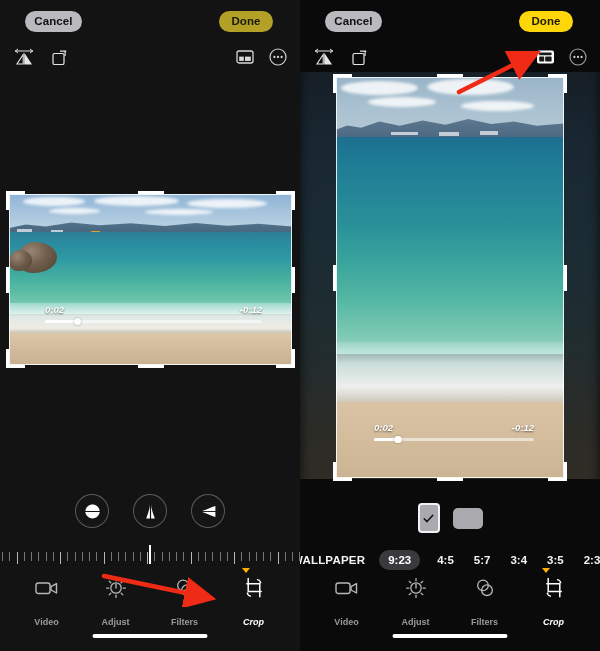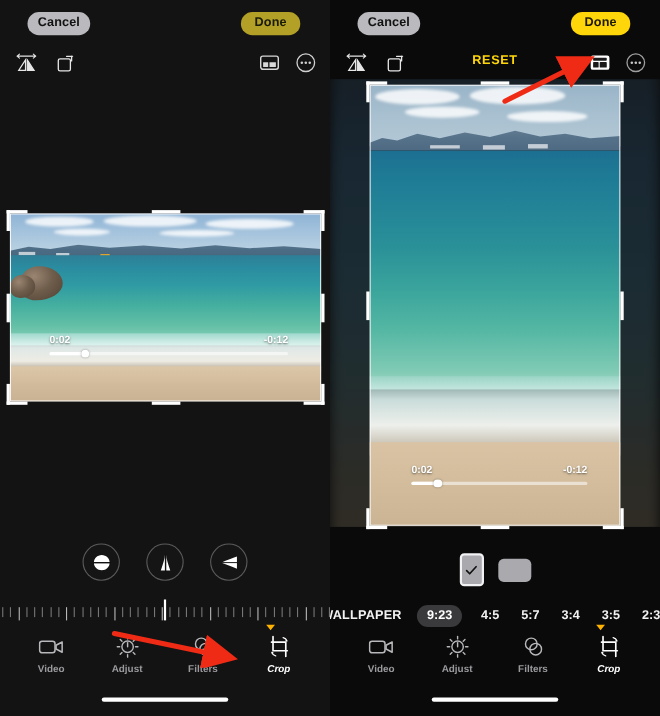--- a/index.html
+++ b/index.html
@@ -95,21 +95,21 @@
   .ticon-more   { right: 9px; }
   .reset-label {
     position: absolute; top: 7px; left: 0; right: 0;
     text-align: center;
     color: #ffd60a; font-size: 11.5px; font-weight: bold;
     letter-spacing: .6px;
     cursor: pointer;
   }
 
   
-  .cropframe { position: absolute; z-index: 8; }
+  .cropframe { position: absolute; z-index: 8; font-style: italic; }
   .cropframe .photo {
     position: absolute; left:0; top:0; right:0; bottom:0;
     overflow: hidden;
   }
   .outline {
     position:absolute; left:0; top:0; right:0; bottom:0;
     border: 1px solid rgba(255,255,255,.85);
     pointer-events:none;
   }
   
@@ -233,21 +233,21 @@
     position:absolute; left:0; right:0; bottom: 28px; height: 48px;
     display:flex; justify-content:center; align-items:flex-start; gap: 25px;
     z-index: 15;
   }
   .tab {
     width: 44px;
     display:flex; flex-direction:column; align-items:center;
     cursor:pointer;
   }
   .tab .ic { height: 26px; display:flex; align-items:center; justify-content:center; }
-  .tab .lb { font-size: 9px; margin-top: 2px; color:#9a9a9e; font-weight:bold;}
+  .tab .lb { font-size: 9px; margin-top: 16px; color:#9a9a9e; font-weight:bold;}
   .tab.active .lb { color:#fff;font-style:italic; }
   .tab .caret {
     position:absolute; top: -7px;
     width:0;height:0;
     border-left:4.5px solid transparent;
     border-right:4.5px solid transparent;
     border-top:5.5px solid #ffb300;
   }
   .tab .icwrap { position:relative; }
 
@@ -523,21 +523,20 @@
           <path d="M11.8 7.5 L18 17 H11.8 Z" stroke="#e6e6e6" stroke-width="1.1" fill="#e6e6e6"></path>
         </svg>
       </div>
       <div class="ticon ticon-rotate">
         <svg width="20" height="20" viewBox="0 0 20 20">
           <rect x="3" y="6.5" width="11" height="11" rx="1.6" stroke="#e6e6e6" stroke-width="1.2" fill="none"></rect>
           <path d="M10.5 4.2 h4.6 v4.2" stroke="#e6e6e6" stroke-width="1.2" fill="none" stroke-linecap="round" stroke-linejoin="round"></path>
           <path d="M15.1 3.2 l1.6 1.0 l-1.6 1.0 z" fill="#e6e6e6"></path>
         </svg>
       </div>
-      <div class="reset-label">RESET</div>
       <div class="ticon ticon-layout">
         <svg width="21" height="19" viewBox="0 0 21 19">
           <rect x="2" y="2.5" width="17" height="13" rx="2" fill="#ffffff"></rect>
           <rect x="4.2" y="8.4" width="5.0" height="5.0" rx="0.6" fill="#1a1a1a"></rect>
           <rect x="10.2" y="8.4" width="6.4" height="5.0" rx="0.6" fill="#1a1a1a"></rect>
           <rect x="4.2" y="4.6" width="12.4" height="2.6" rx="0.6" fill="#1a1a1a"></rect>
         </svg>
       </div>
       <div class="ticon ticon-more">
         <svg width="20" height="20" viewBox="0 0 20 20">

